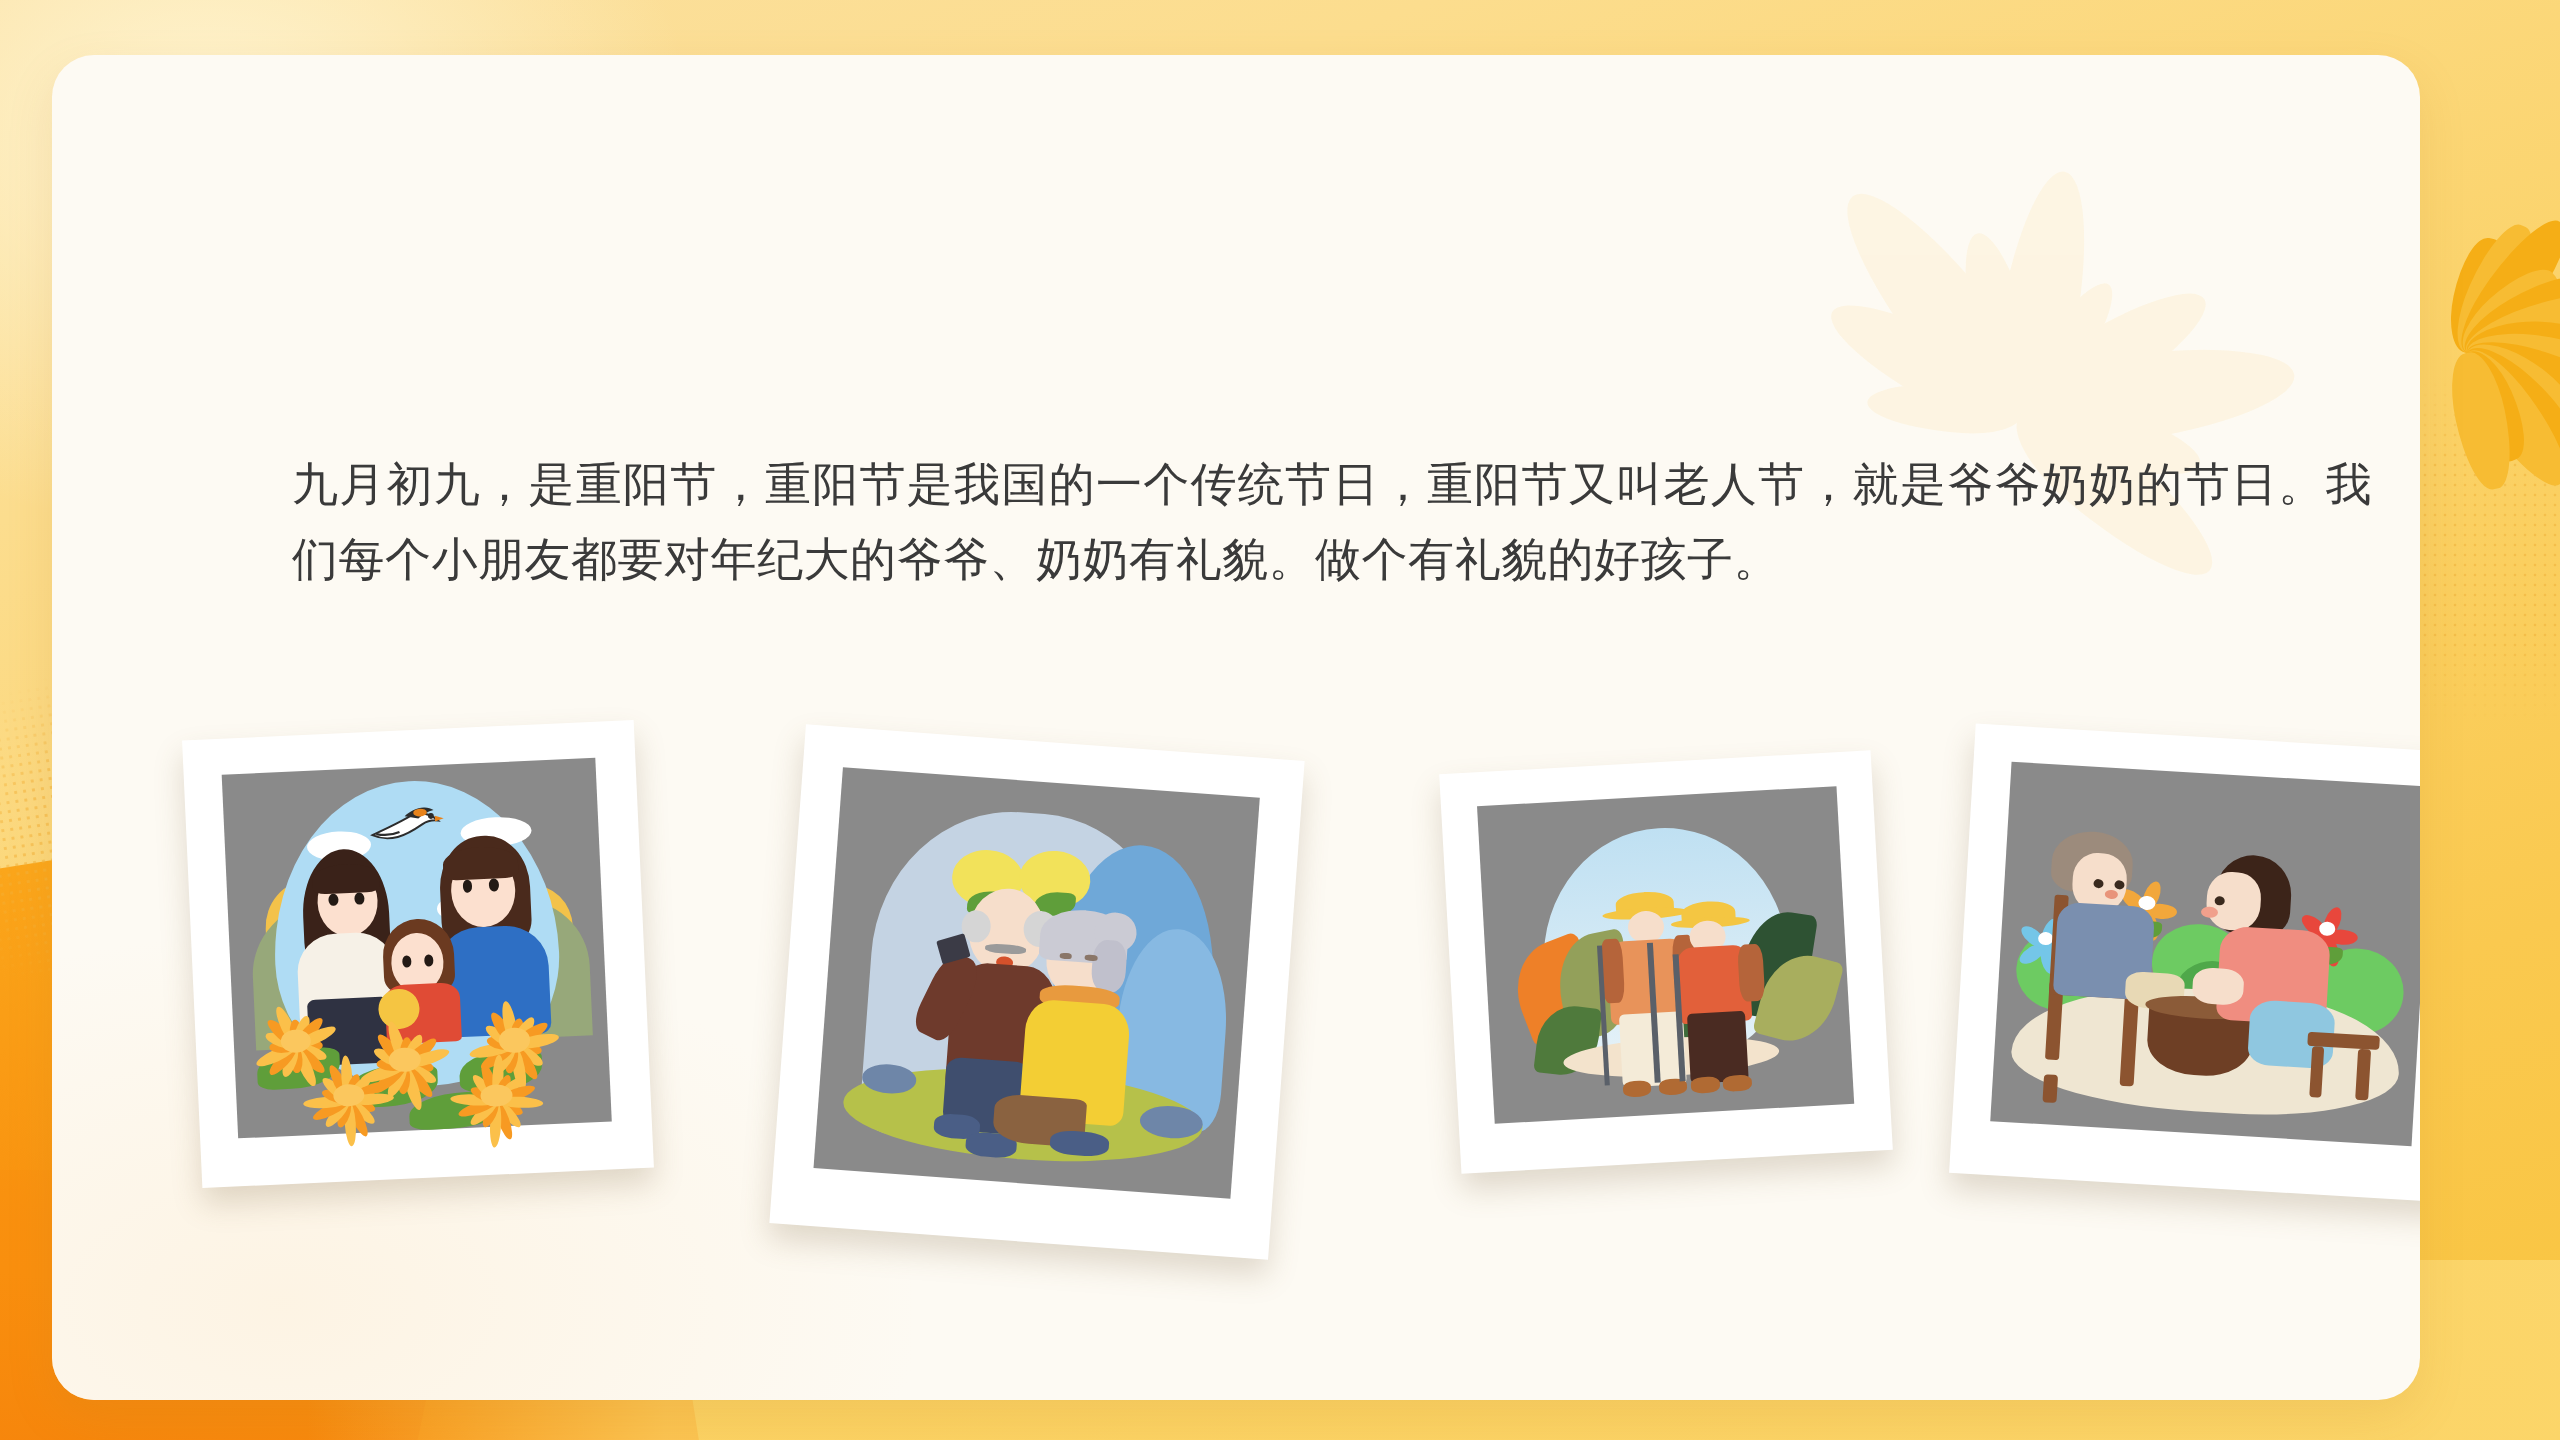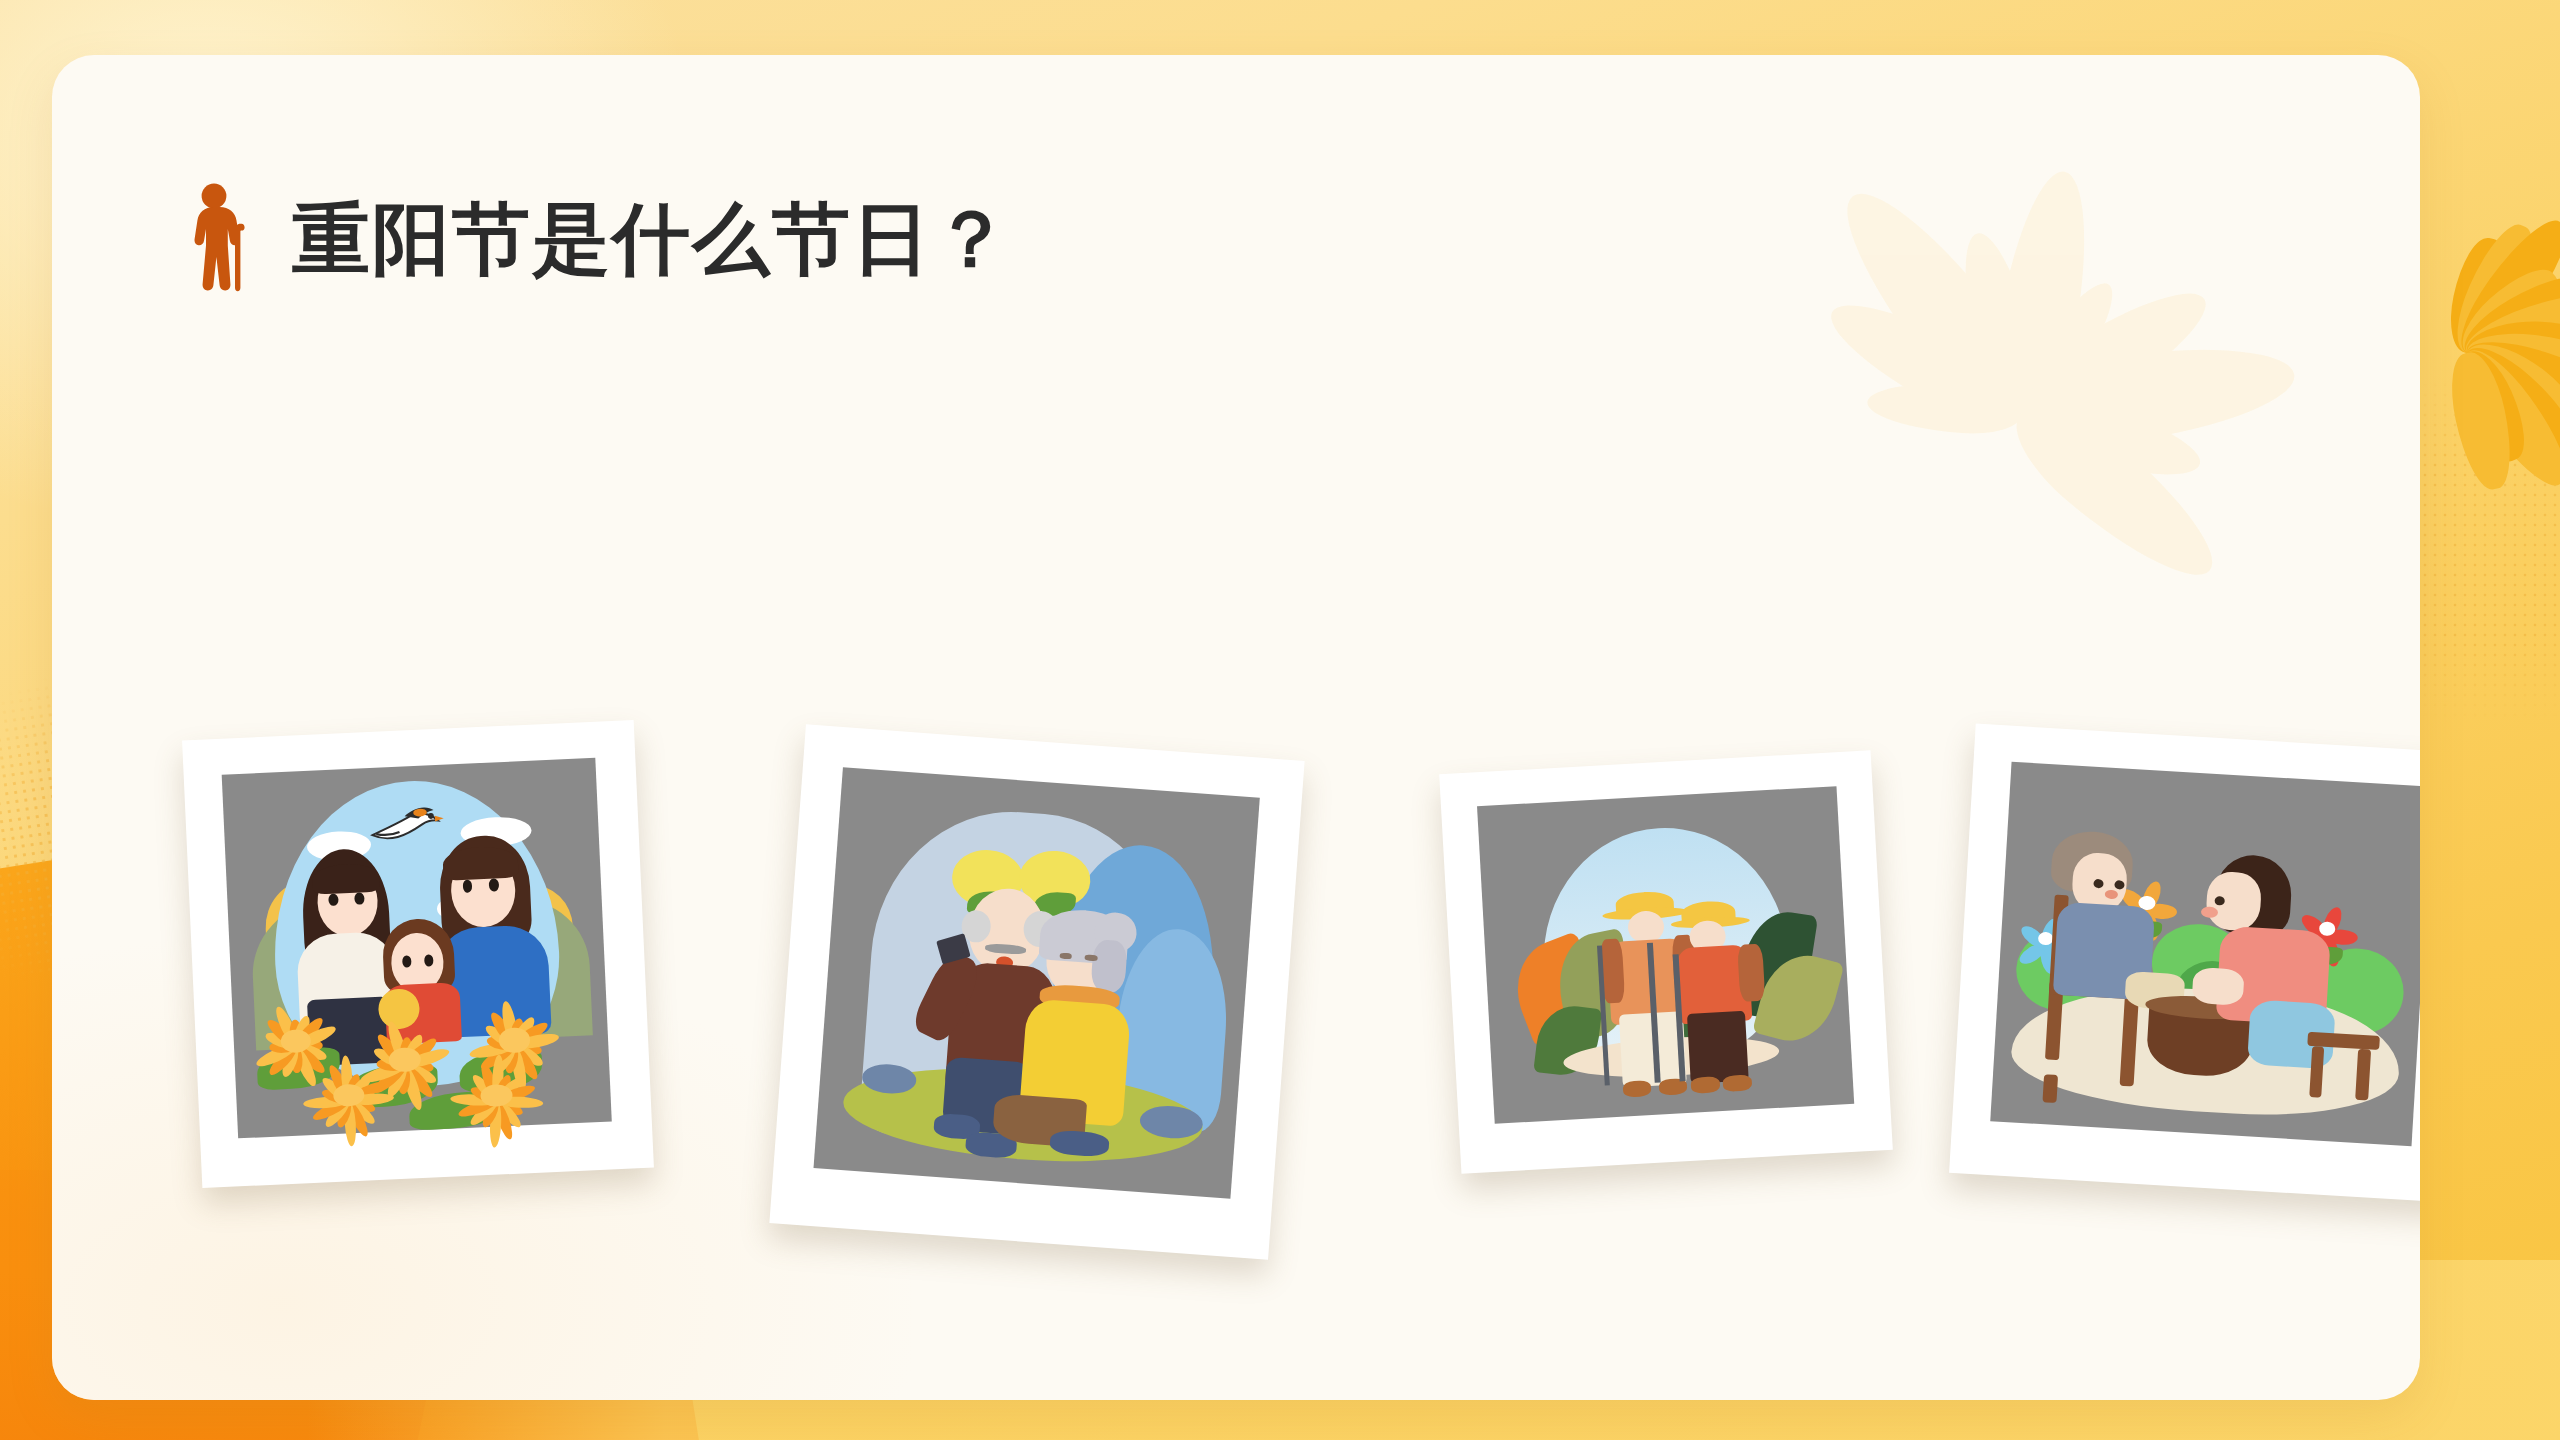--- a/index.html
+++ b/index.html
@@ -232,31 +232,22 @@
       <div class="wm-leaf" style="transform: translate(-50%, -100%) rotate(-14deg) scale(0.74);"></div>
       <div class="wm-leaf" style="transform: translate(-50%, -100%) rotate(10deg) scale(0.98);"></div>
       <div class="wm-leaf" style="transform: translate(-50%, -100%) rotate(34deg) scale(0.62);"></div>
       <div class="wm-leaf" style="transform: translate(-50%, -100%) rotate(58deg) scale(0.86);"></div>
       <div class="wm-leaf" style="transform: translate(-50%, -100%) rotate(82deg) scale(1.1);"></div>
       <div class="wm-leaf" style="transform: translate(-50%, -100%) rotate(106deg) scale(0.74);"></div>
       <div class="wm-leaf" style="transform: translate(-50%, -100%) rotate(130deg) scale(0.98);"></div>
     </div>
   <div class="card-soft-wash"></div>
 
-  <div id="header">
-    <svg class="elder-icon" viewBox="0 0 74 112">
-      <g fill="#C8560E">
-        <circle cx="30" cy="13" r="12.4"></circle>
-        <path d="M30 24c-9.6 0-15.4 5.6-16.6 13.4L10.6 56c-.6 3.4 1.3 6 4 6.3 2.7.3 4.9-1.6 5.4-4.6l2-11.6v16.4l-3.4 38.6c-.3 3.6 1.9 6.2 5 6.4 3.1.2 5.4-2 5.8-5.4l3-28.2 3.2 28.2c.4 3.4 2.7 5.6 5.8 5.4 3.1-.2 5.3-2.8 5-6.4L43.8 62.5V46.1l2.1 11.6c.5 3 2.7 4.9 5.4 4.6 2.7-.3 4.6-2.9 4-6.3L52.5 37.4C51.3 29.6 45.2 24 35.6 24z"></path>
-        <path d="M56.2 40.8c-2.9 0-5.2 2.4-5.2 5.4v58.6c0 2.1 1.2 3.4 2.7 3.4s2.7-1.3 2.7-3.4V48.6c0-.6.4-1 1-1h.4c1.6 0 2.8-1.3 2.8-3.2 0-2-1.3-3.6-3-3.6z"></path>
-      </g>
-    </svg>
-    <div id="page-title">重阳节是什么节日？</div>
-  </div>
-
+
+  <div id="intro">九月初九，是重阳节，重阳节是我国的一个传统节日，重阳节又叫老人节，就是爷爷奶奶的节日。我们每个小朋友都要对年纪大的爷爷、奶奶有礼貌。做个有礼貌的好孩子。</div>
 
   <div id="photo-strip">
 
     <div class="photo" id="frame-1">
       <div class="mat-inner">
         <div class="scene">
           <div class="s1-hill-y"></div>
             <div class="s1-hill-y2"></div>
           <div class="s1-hill-l"></div>
             <div class="s1-hill-r"></div>

